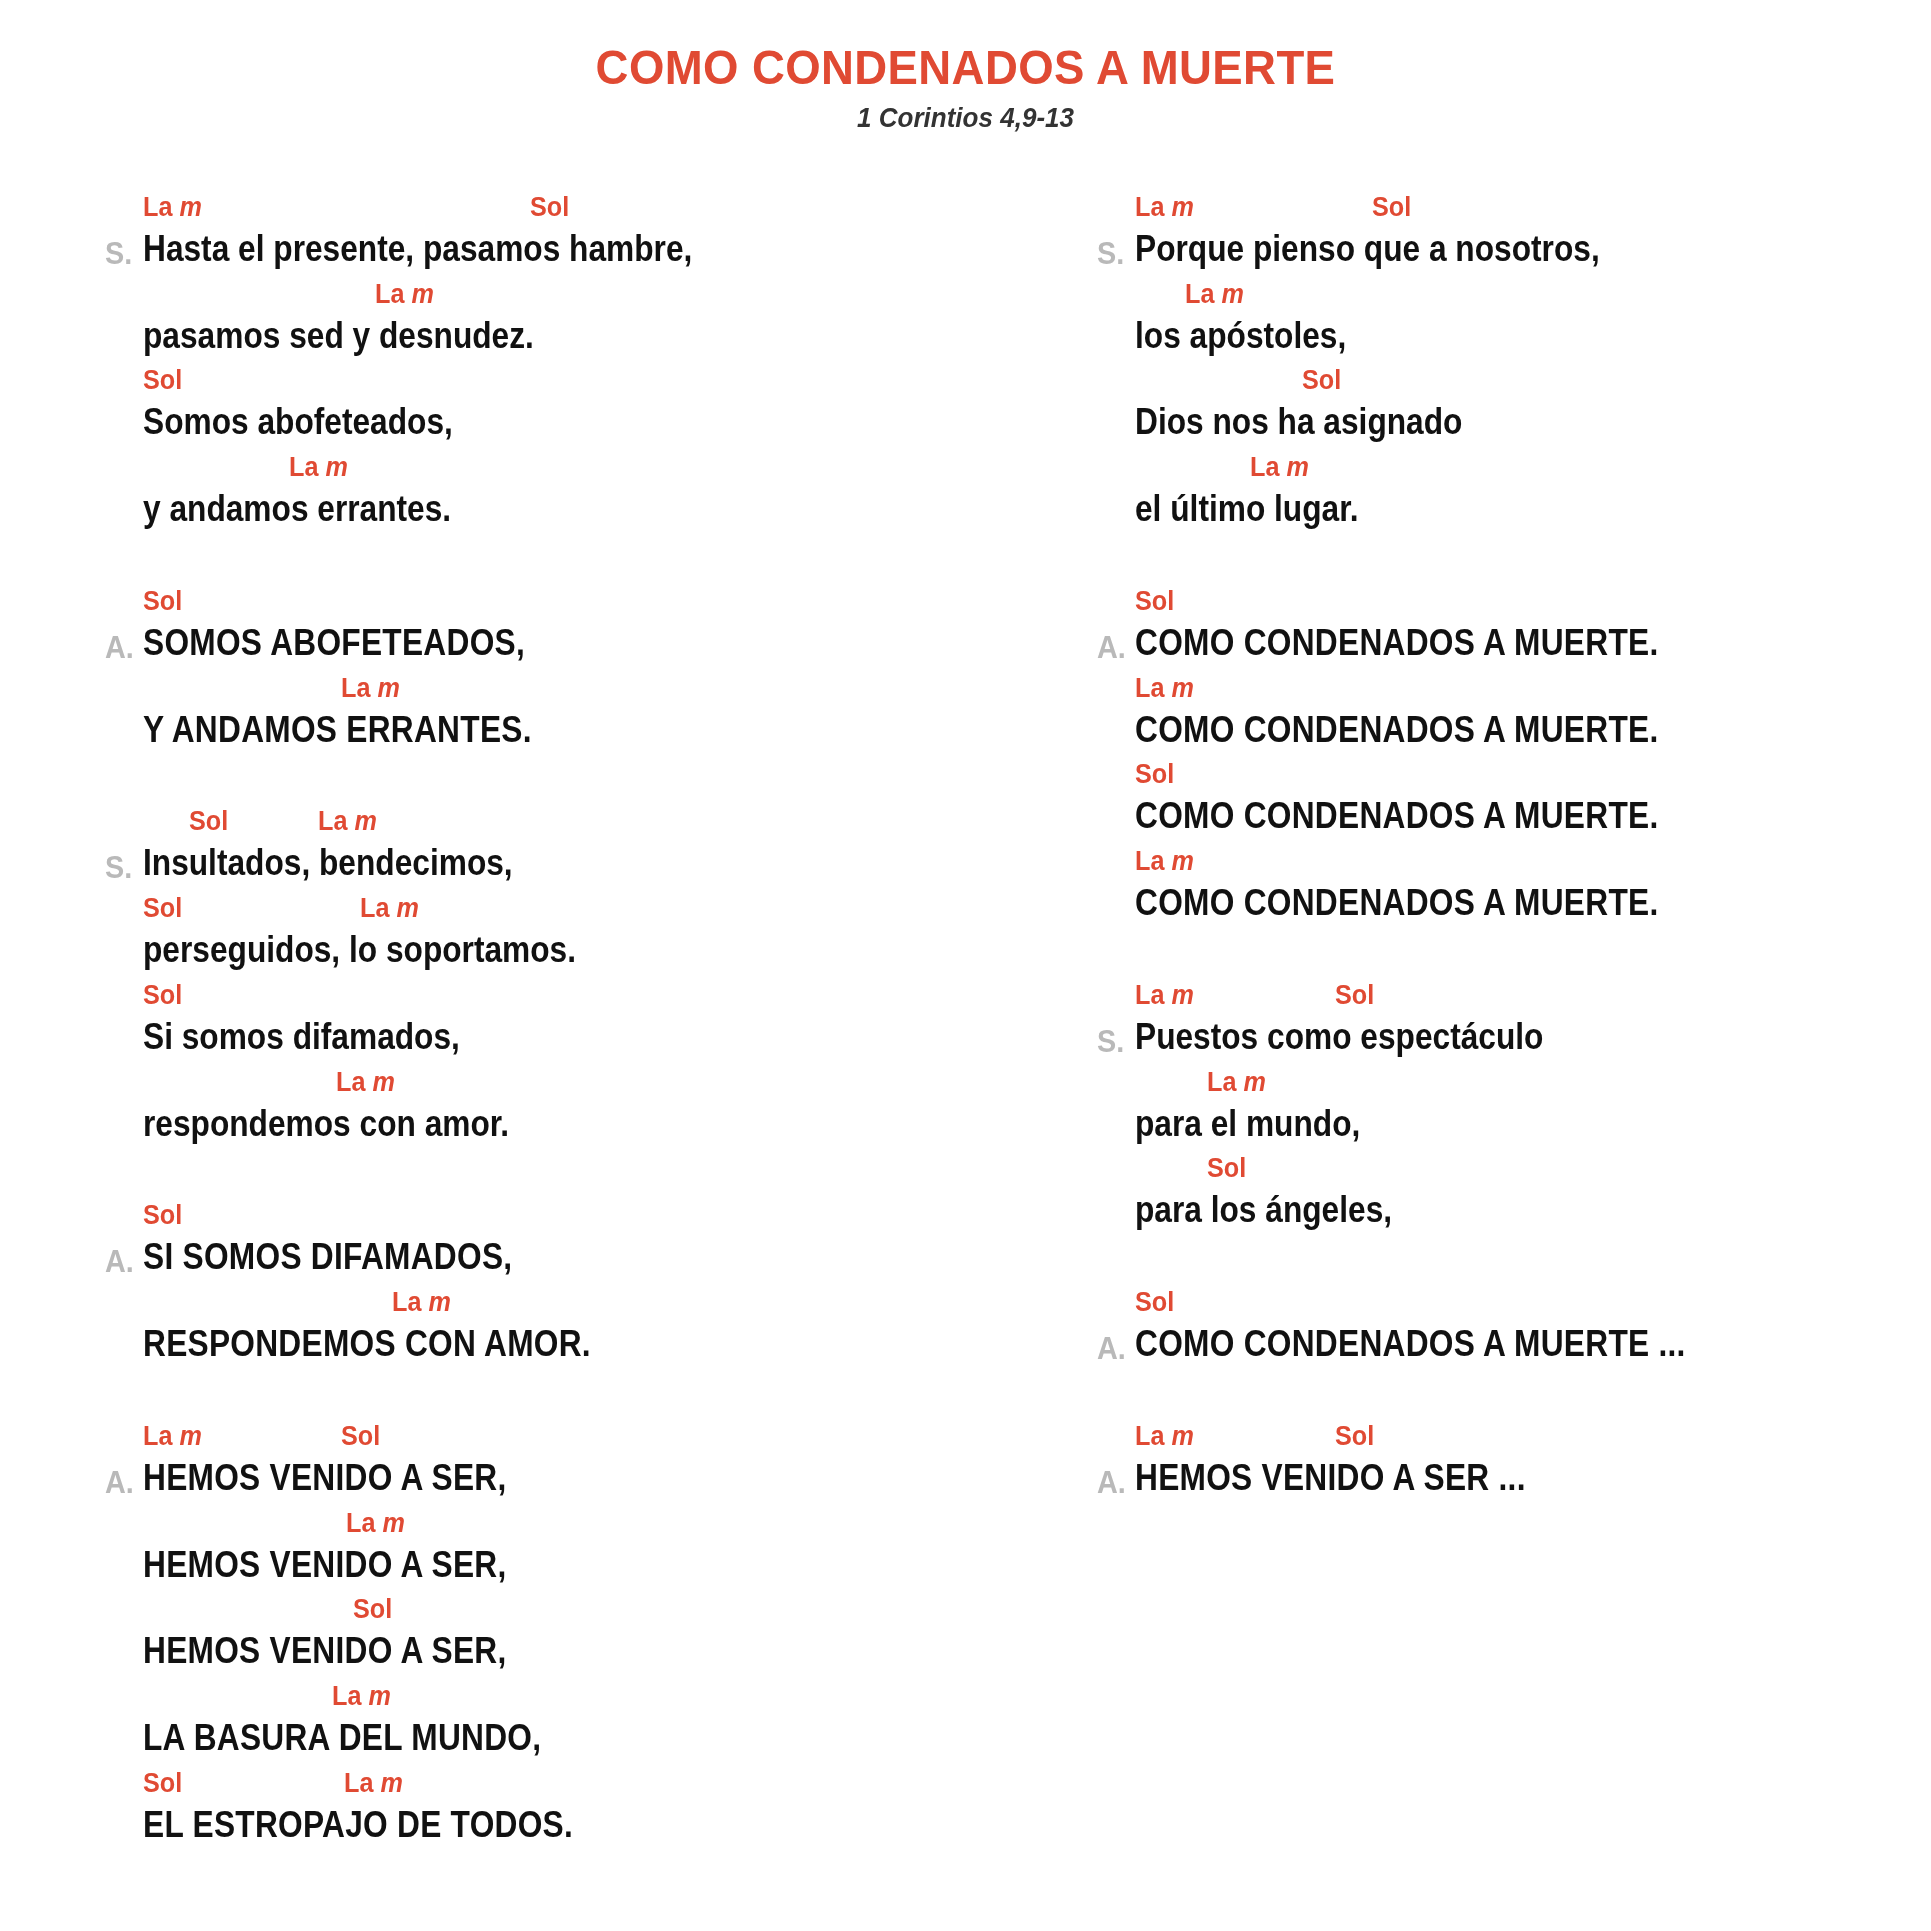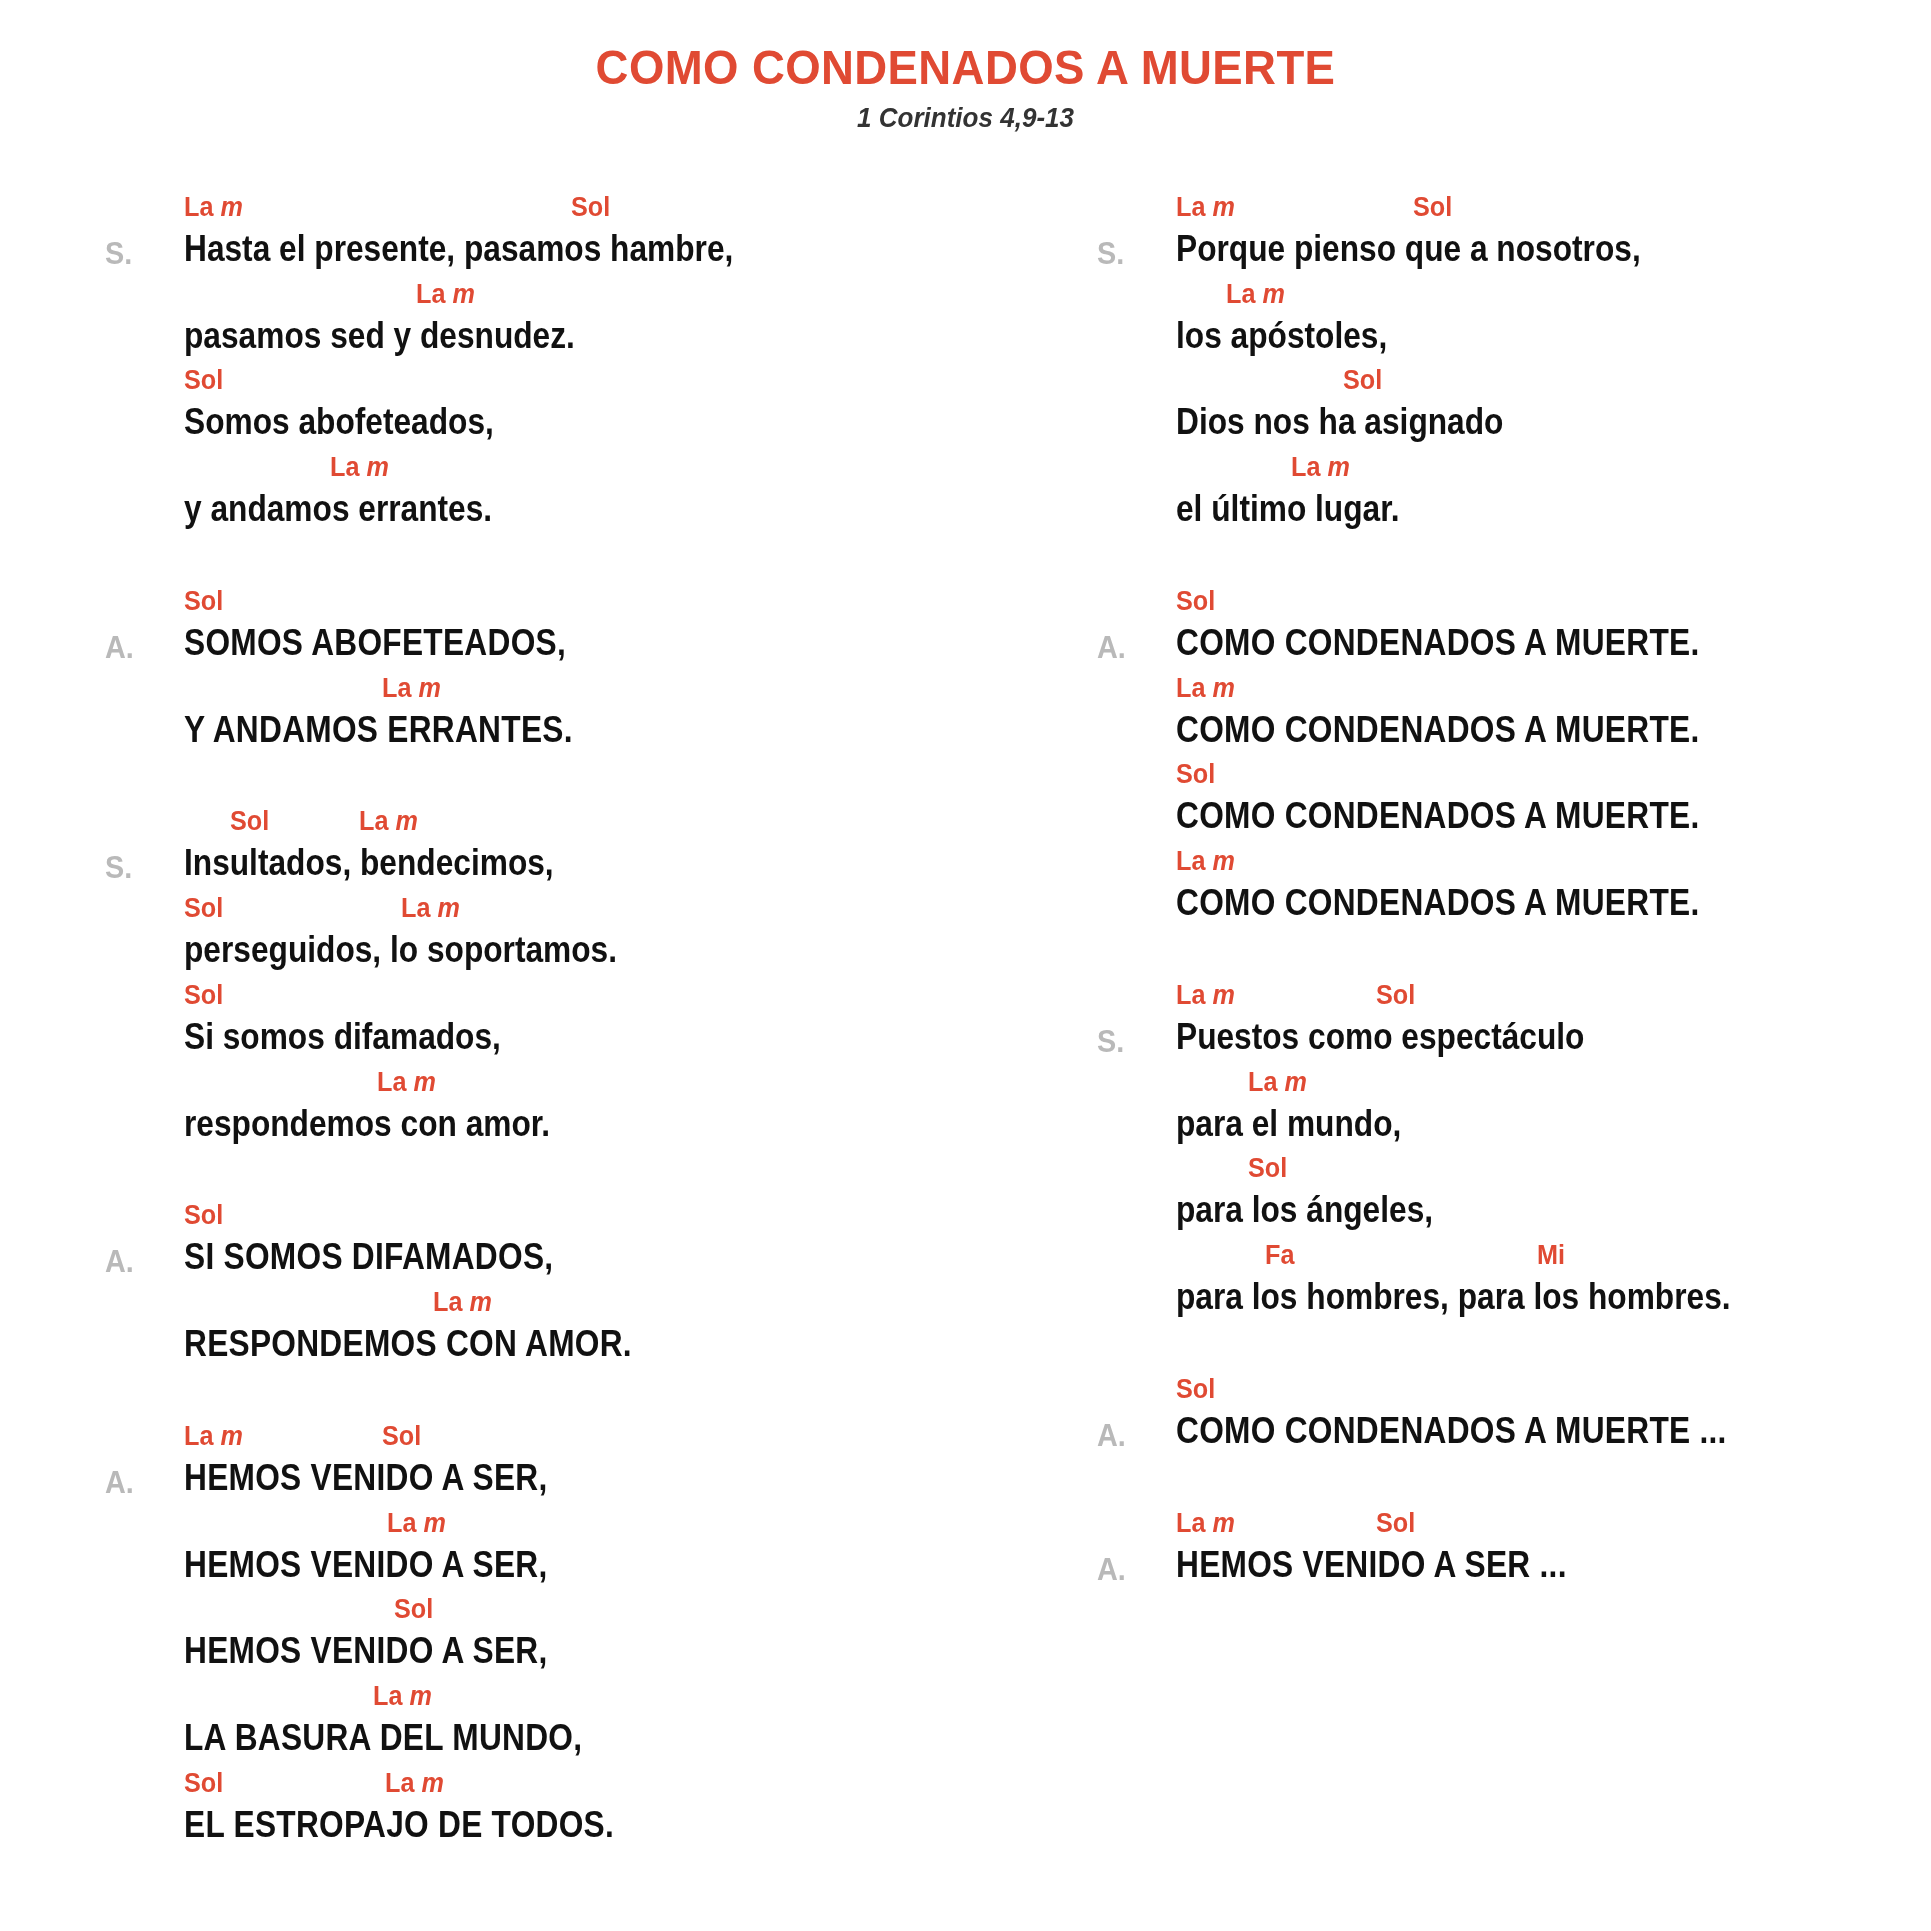--- a/index.html
+++ b/index.html
@@ -74,21 +74,21 @@
     color: #b9b9b9;
     font-size: 32px;
     font-weight: bold;
     line-height: 1;
     transform: scaleX(0.9);
     transform-origin: left center;
     white-space: nowrap;
   }
 
   .lines {
-    margin-left: 79px;
+    margin-left: 38px;
   }
 
   
   .line { position: relative; }
 
   .chordrow {
     position: relative;
     height: 37px;
     white-space: nowrap;
   }
@@ -343,27 +343,20 @@
               <span class="chord" style="left: 72px;"><span>La</span><span class="min"> m</span></span>
             </div>
             <div class="lyric">para el mundo,</div>
           </div>
           <div class="line">
             <div class="chordrow">
               <span class="chord" style="left: 72px;"><span>Sol</span></span>
             </div>
             <div class="lyric">para los ángeles,</div>
           </div>
-          <div class="line">
-            <div class="chordrow">
-              <span class="chord" style="left: 89px;"><span>Fa</span></span>
-              <span class="chord" style="left: 361px;"><span>Mi</span></span>
-            </div>
-            <div class="lyric">para los hombres, para los hombres.</div>
-          </div>
         </div>
       </div>
       <div class="stanza">
         <span class="role-marker" style="top: 44px;">A.</span>
         <div class="lines">
           <div class="line">
             <div class="chordrow">
               <span class="chord" style="left: 0px;"><span>Sol</span></span>
             </div>
             <div class="lyric upper">COMO CONDENADOS A MUERTE ...</div>

